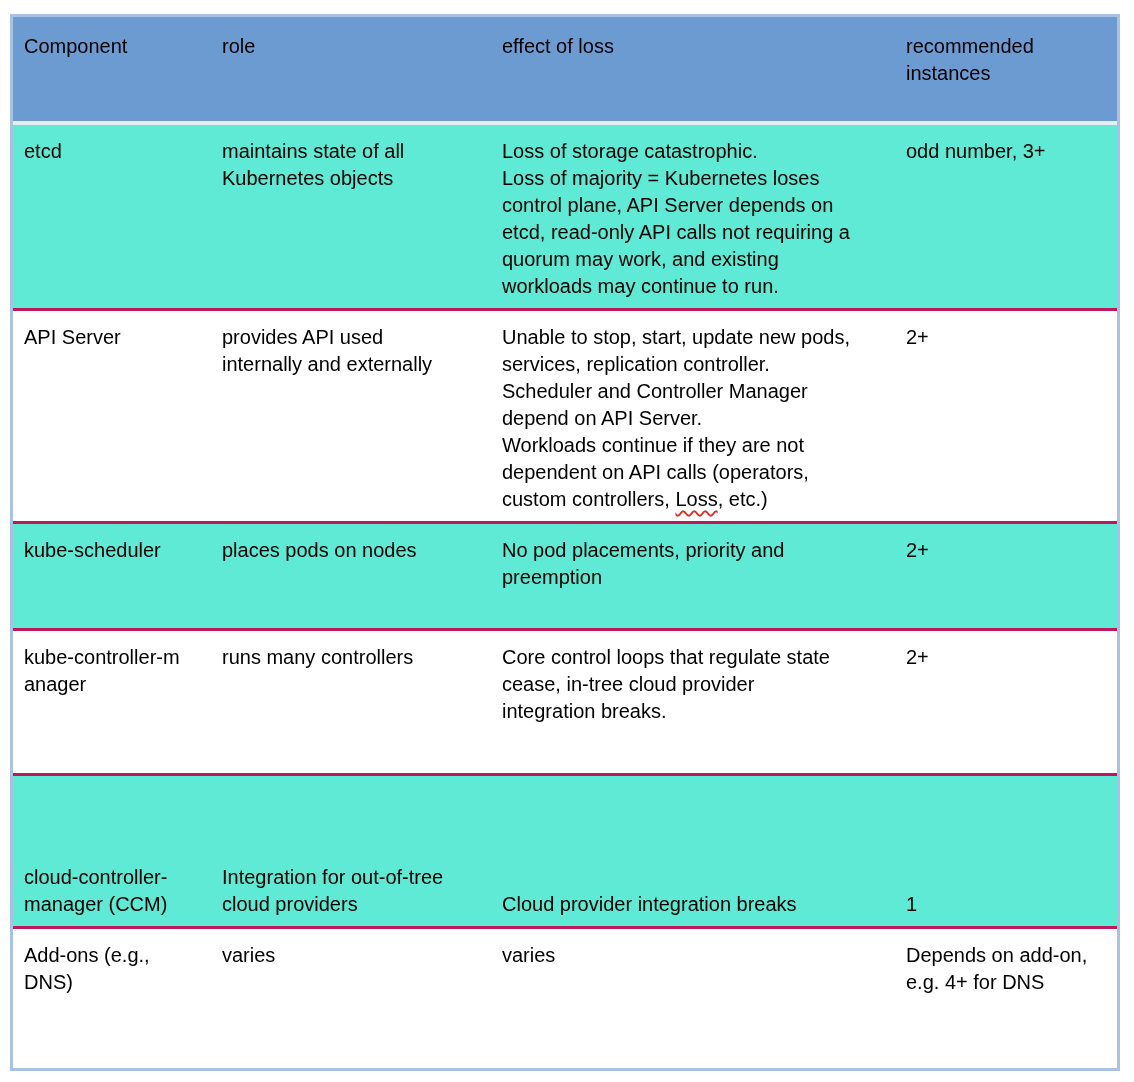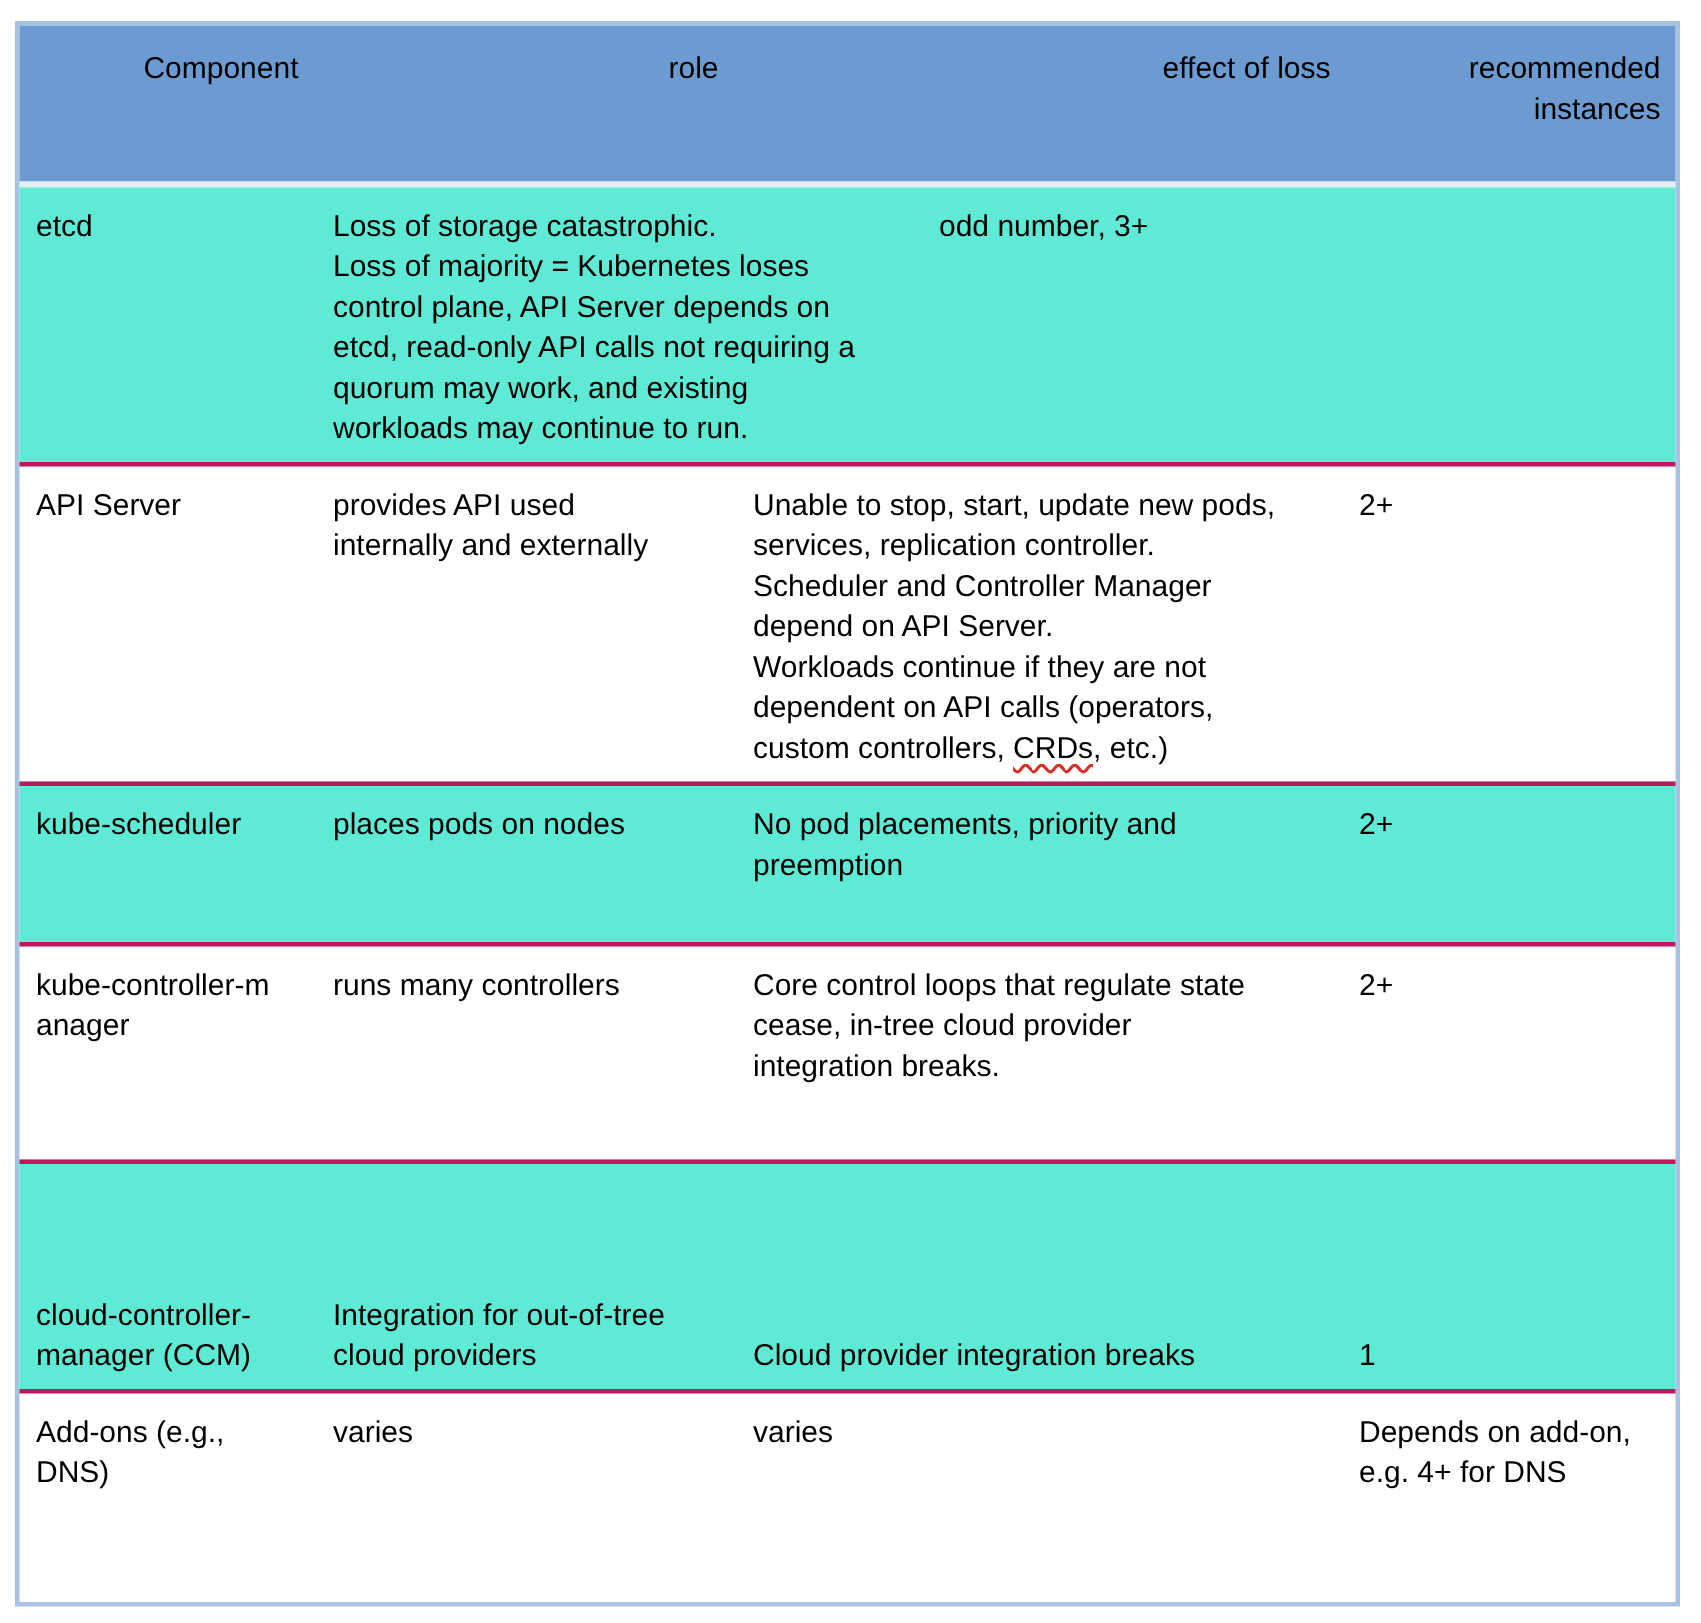--- a/index.html
+++ b/index.html
@@ -25,21 +25,20 @@
   }
   .trow {
     display: flex;
     align-items: stretch;
   }
   .trow + .trow {
     border-top: 3px solid #be185d;
   }
   .trow.header {
     background: #6c9bd1;
-    text-align: right;
   }
   .trow.row-etcd {
     border-top: 4px solid #e7edf6; 
   }
   .light {
     background: #5eead4;
   }
   .cell {
     box-sizing: border-box;
     padding: 13px 10px 8px 13px;
@@ -76,40 +75,42 @@
     <div class="trow header h-header">
         <div class="cell c1">Component</div>
         <div class="cell c2">role</div>
         <div class="cell c3">effect of loss</div>
         <div class="cell c4">recommended
 instances</div>
       </div>
 
     <div class="trow light row-etcd h-etcd">
         <div class="cell c1">etcd</div>
+        <div class="cell c2">maintains state of all
+Kubernetes objects</div>
         <div class="cell c3">Loss of storage catastrophic.
 Loss of majority = Kubernetes loses
 control plane, API Server depends on
 etcd, read-only API calls not requiring a
 quorum may work, and existing
 workloads may continue to run.</div>
         <div class="cell c4">odd number, 3+</div>
       </div>
 
     <div class="trow h-api">
         <div class="cell c1">API Server</div>
         <div class="cell c2">provides API used
 internally and externally</div>
         <div class="cell c3"><span>Unable to stop, start, update new pods,
 services, replication controller.
 Scheduler and Controller Manager
 depend on API Server.
 Workloads continue if they are not
 dependent on API calls (operators,
-custom controllers, </span><span class="misspelled">CRDs</span><span>, etc.)</span></div>
+custom controllers, </span><span class="misspelled">Loss</span><span>, etc.)</span></div>
         <div class="cell c4">2+</div>
       </div>
 
     <div class="trow light h-sched">
         <div class="cell c1">kube-scheduler</div>
         <div class="cell c2">places pods on nodes</div>
         <div class="cell c3">No pod placements, priority and
 preemption</div>
         <div class="cell c4">2+</div>
       </div>

